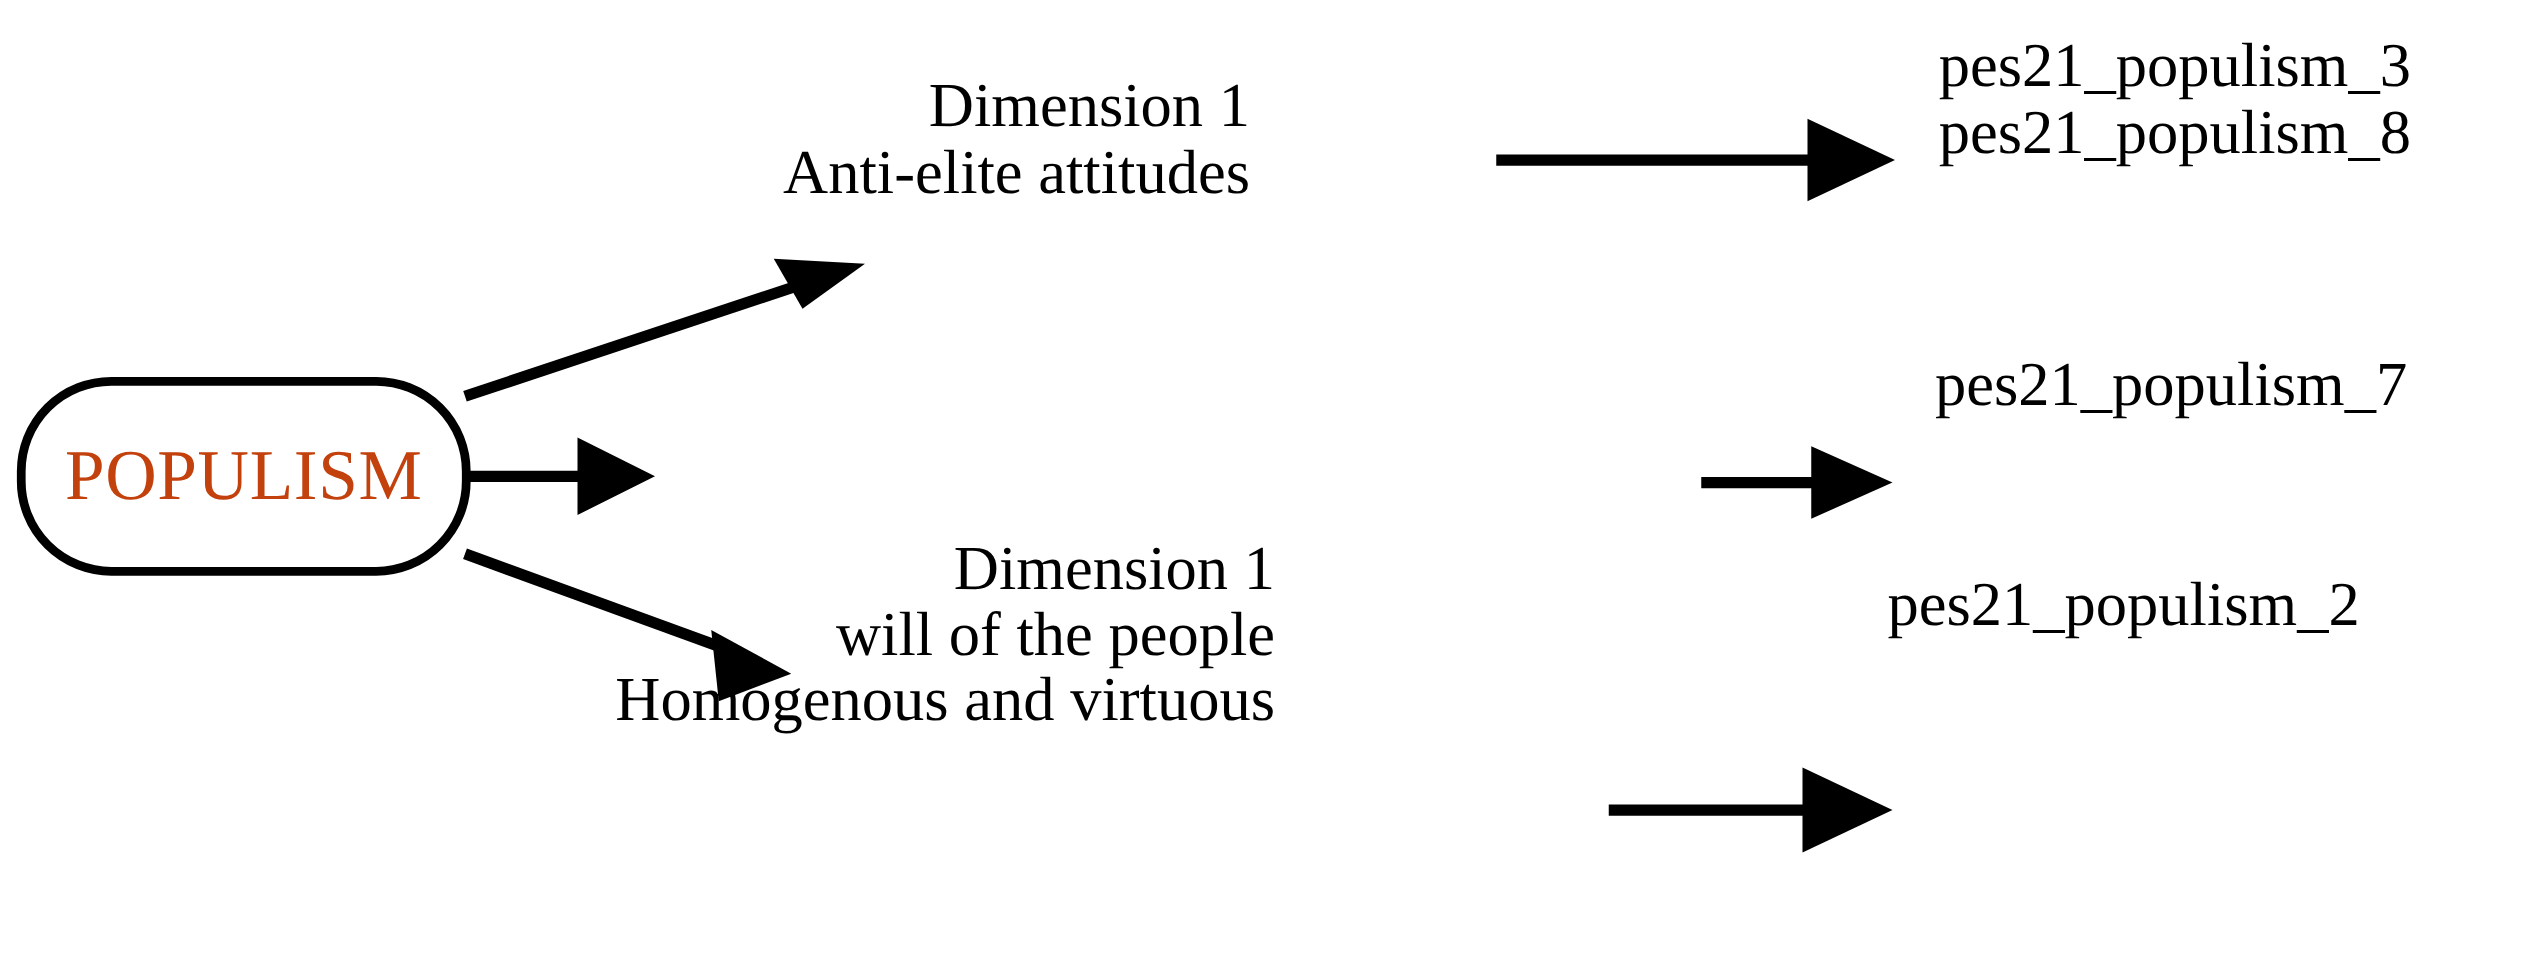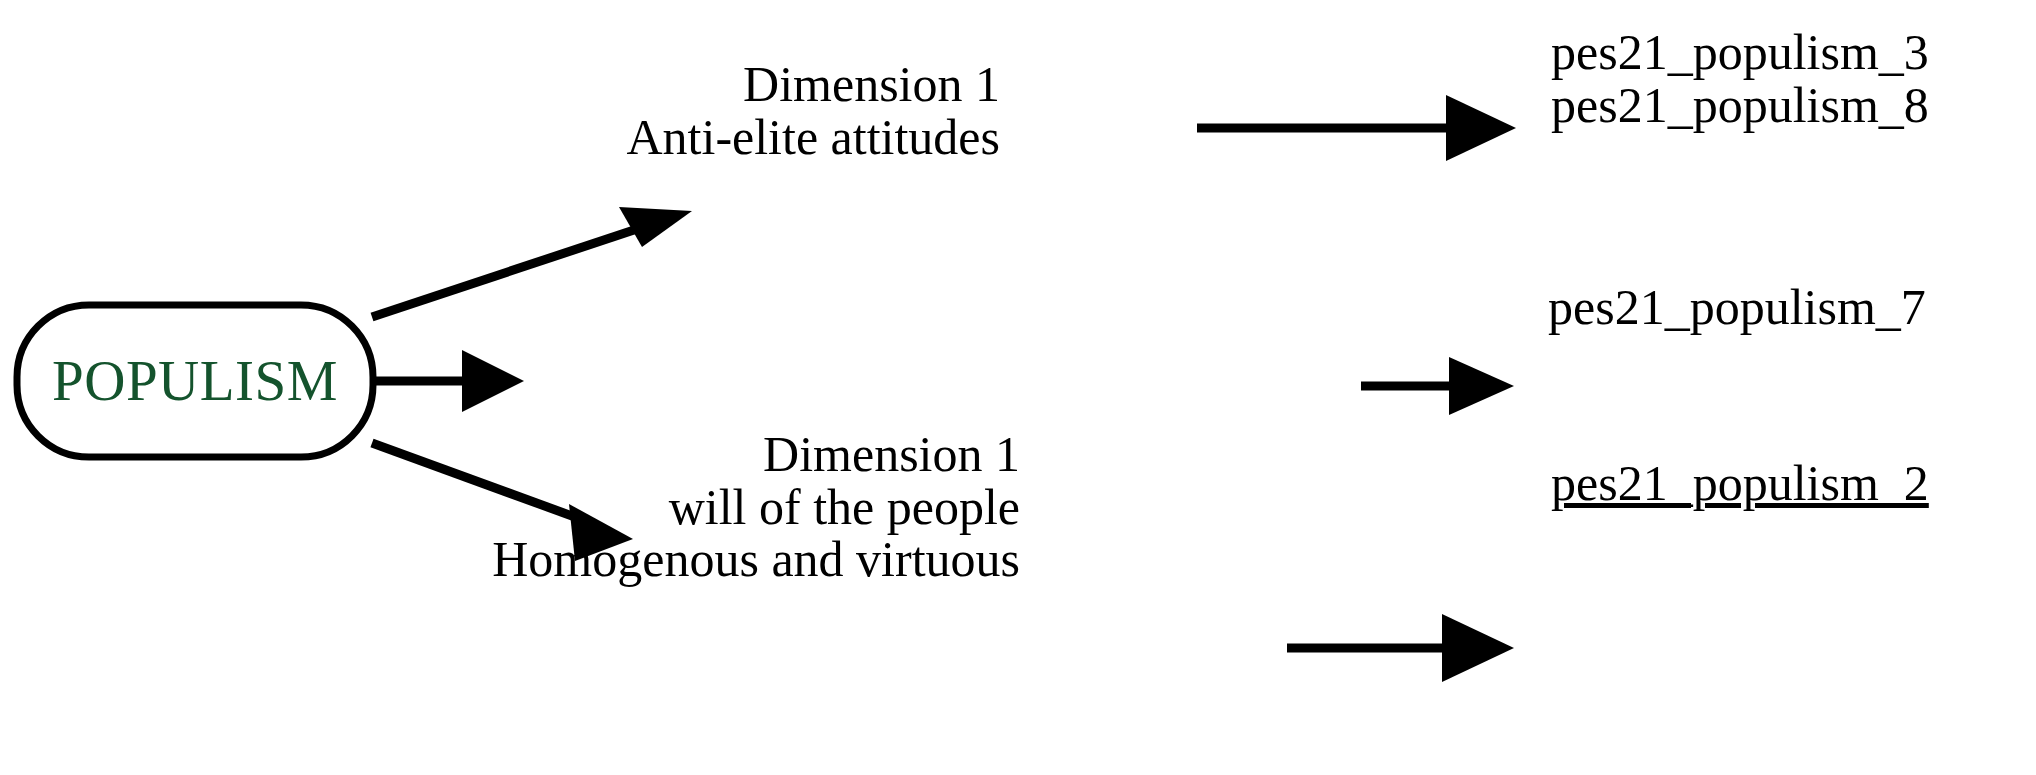--- a/index.html
+++ b/index.html
@@ -18,21 +18,21 @@
   }
   #diagram-svg {
     position: absolute;
     left: 0;
     top: 0;
     width: 2036px;
     height: 775px;
   }
   .node-label {
     position: absolute;
-    color: #14532d;
+    color: #c2410c;
     white-space: pre;
     line-height: 1.02;
   }
 
   
   .root-node-text {
     left: 15px;
     top: 352px;
     width: 360px;
     text-align: center;
@@ -81,21 +81,21 @@
     text-align: left;
     font-size: 50px;
     line-height: 1.06;
   }
   .indicator-line {
     display: block;
     white-space: pre;
   }
   .ind-group-1 { left: 1551px; top: 26px; }
   .ind-group-2 { left: 1536px; top: 281px; margin-left: 12px; }
-  .ind-group-3 { left: 1551px; top: 457px; text-decoration: underline; }
+  .ind-group-3 { left: 1510px; top: 457px; }
 </style>
 </head>
 <body>
 
 <div id="diagram-root">
 
   <svg id="diagram-svg" viewBox="0 0 2036 775">
 
     <rect x="17" y="305" width="356" height="152" rx="72" ry="72" fill="#ffffff" stroke="#000000" stroke-width="7"></rect>
 

